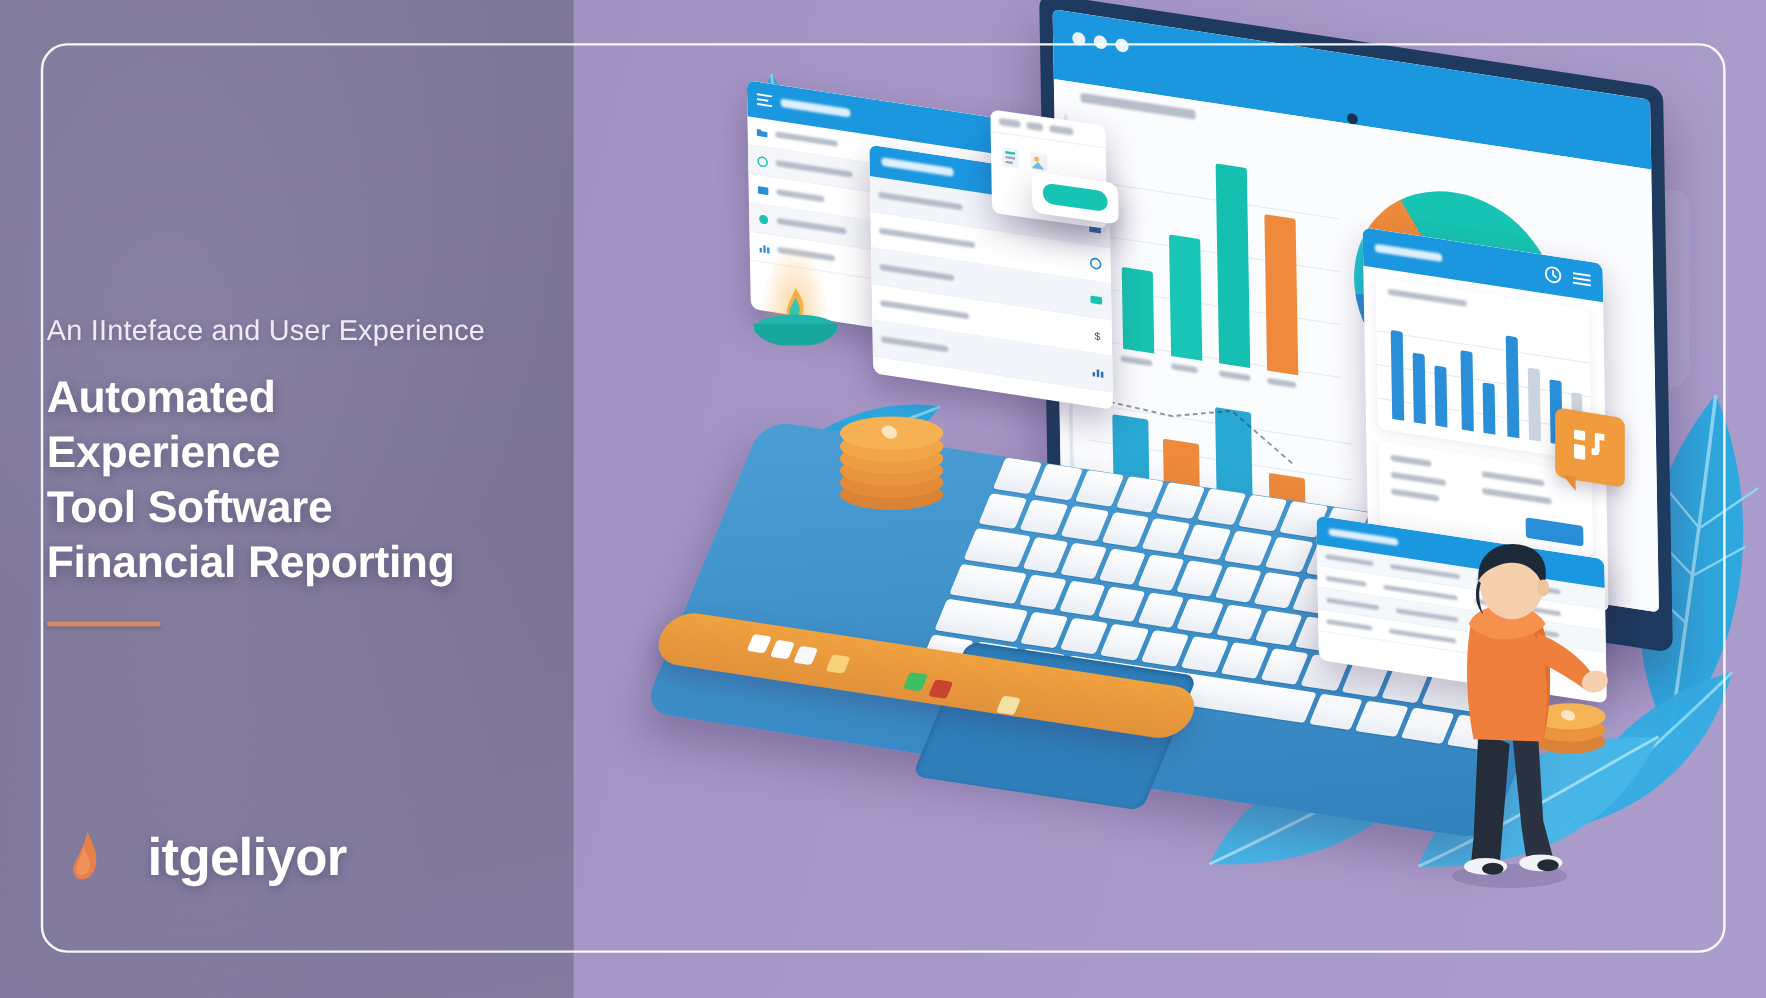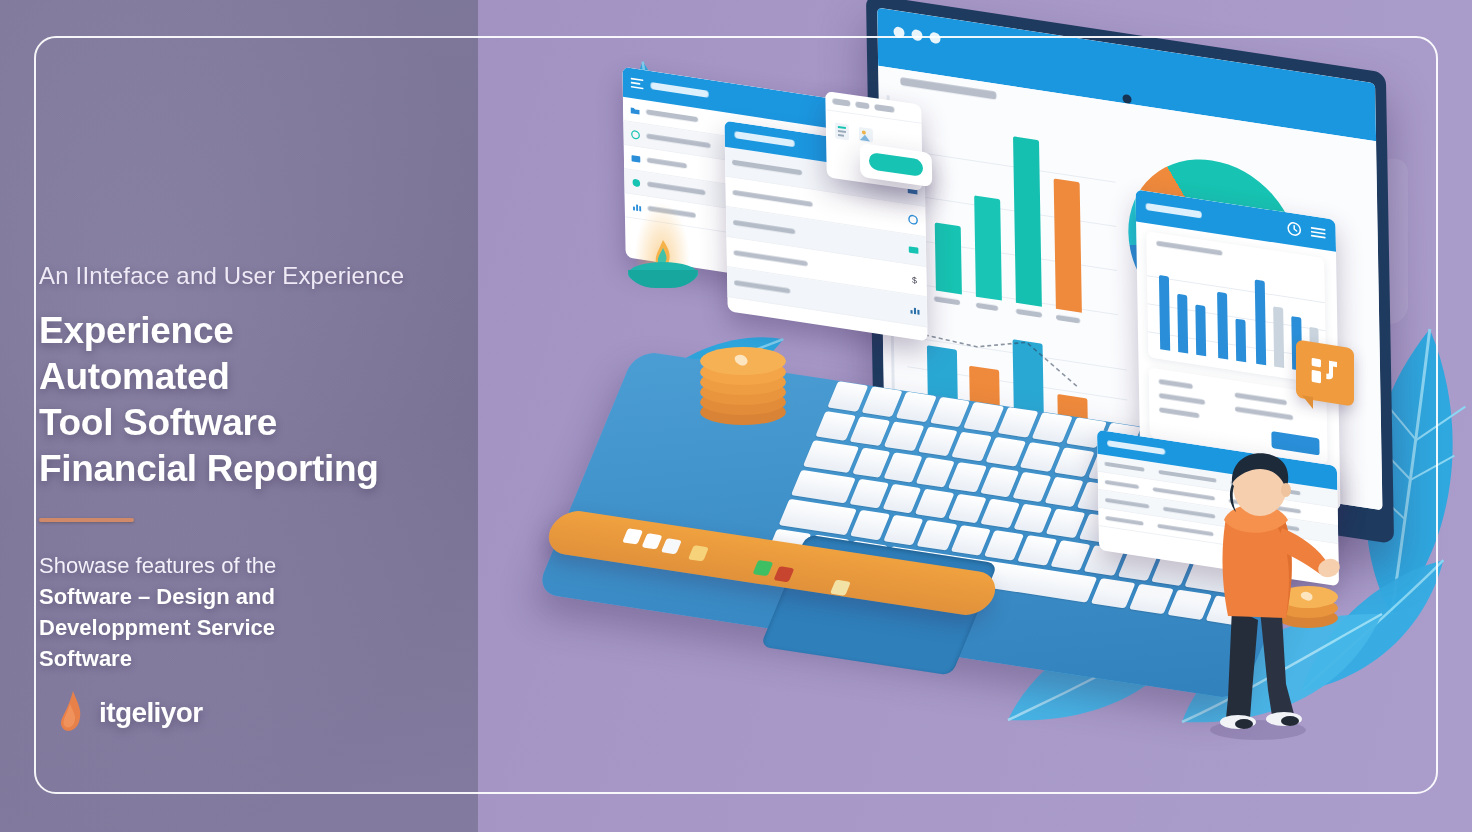--- a/index.html
+++ b/index.html
@@ -59,22 +59,23 @@
   }
   .subcopy { margin-top: 28px; font-size: 22px; line-height: 1.42; color: #f4f0fa;
     text-shadow: 0 2px 7px rgba(60,50,85,.4); }
   .subcopy .sc-light { font-weight: 400; }
   .subcopy .sc-bold  { font-weight: 700; color: #ffffff; }
   .subcopy span { display: block; }
   
   .logo { position: absolute; left: 57px; top: 690px; display: flex; align-items: center; gap: 14px; }
   .logo-mark { width: 28px; height: 46px; position: relative; }
   .logo-text {
-    font-size: 28px; font-weight: 700; color: #ffffff; letter-spacing: -.6px;
+    font-size: 44px; font-weight: 700; color: #ffffff; letter-spacing: -.6px;
     text-shadow: 0 3px 8px rgba(60,50,85,.4);
+    margin-left: 24px;
   }
   
   .art { position: absolute; left: 478px; top: 0; width: 994px; height: 832px; }
   .abs { position: absolute; }
   
   .ghost-card {
     left: 810px; top: 165px; width: 120px; height: 165px;
     background: rgba(255,255,255,.09);
     border-radius: 16px;
     transform: skewY(-8deg);
@@ -660,34 +661,28 @@
         <ellipse cx="88" cy="50" rx="5" ry="7" fill="#eec39e"></ellipse>
       </svg>
     </div>
 
   </div>
 
   <div class="copy">
     <div class="eyebrow">An IInteface and User Experience</div>
 
     <div class="headline">
+      <span>Automated</span>
       <span>Experience</span>
-      <span>Automated</span>
       <span>Tool Software</span>
       <span>Financial Reporting</span>
     </div>
 
     <div class="rule"></div>
 
-    <div class="subcopy">
-      <span class="sc-light">Showase features of  the</span>
-      <span class="sc-bold">Software – Design  and</span>
-      <span class="sc-bold">Developpment Service</span>
-      <span class="sc-bold"> Software</span>
-    </div>
   </div>
 
   <div class="logo">
     <div class="logo-mark">
       <svg viewBox="0 0 28 46" style="width:28px;height:46px;">
         <path d="M16 1 C20 12 26 20 22 32 C19 41 9 44 5 37 C1 29 10 24 16 1Z" fill="#e8804a"></path>
         <path d="M13 14 C16 22 20 26 17 33 C15 38 9 39 7 35 C5 30 10 24 13 14Z" fill="#f0925c"></path>
       </svg>
     </div>
     <div class="logo-text">itgeliyor</div>

